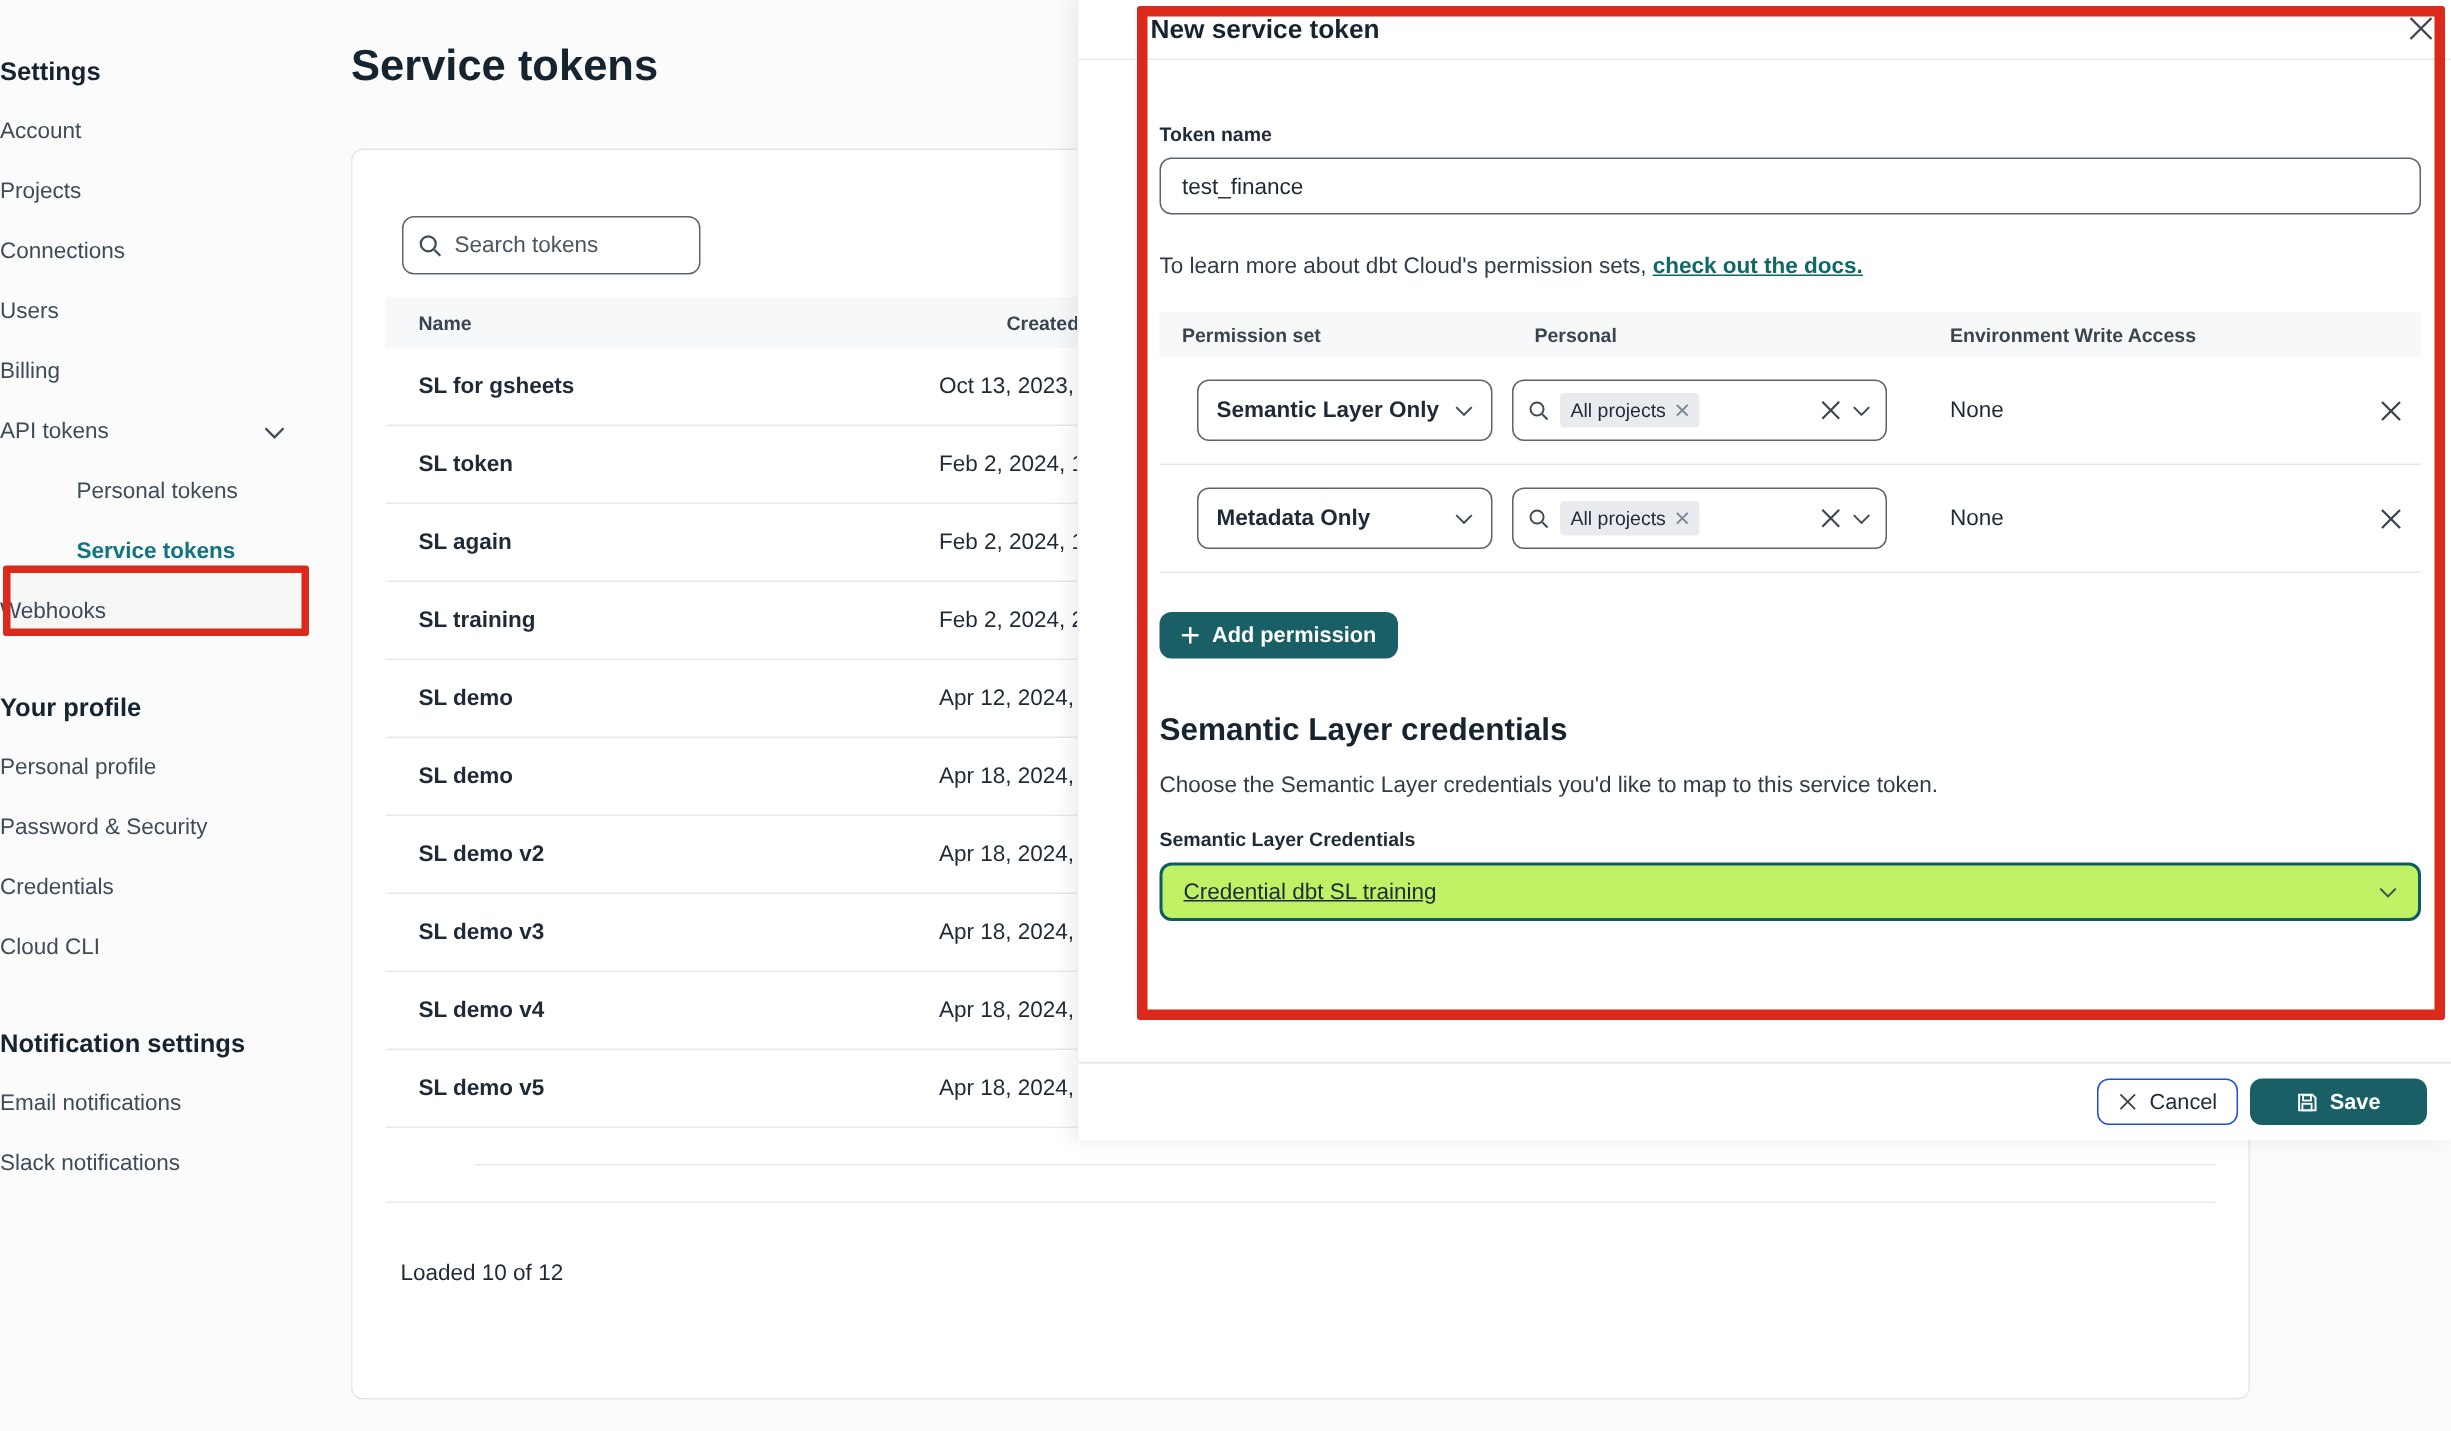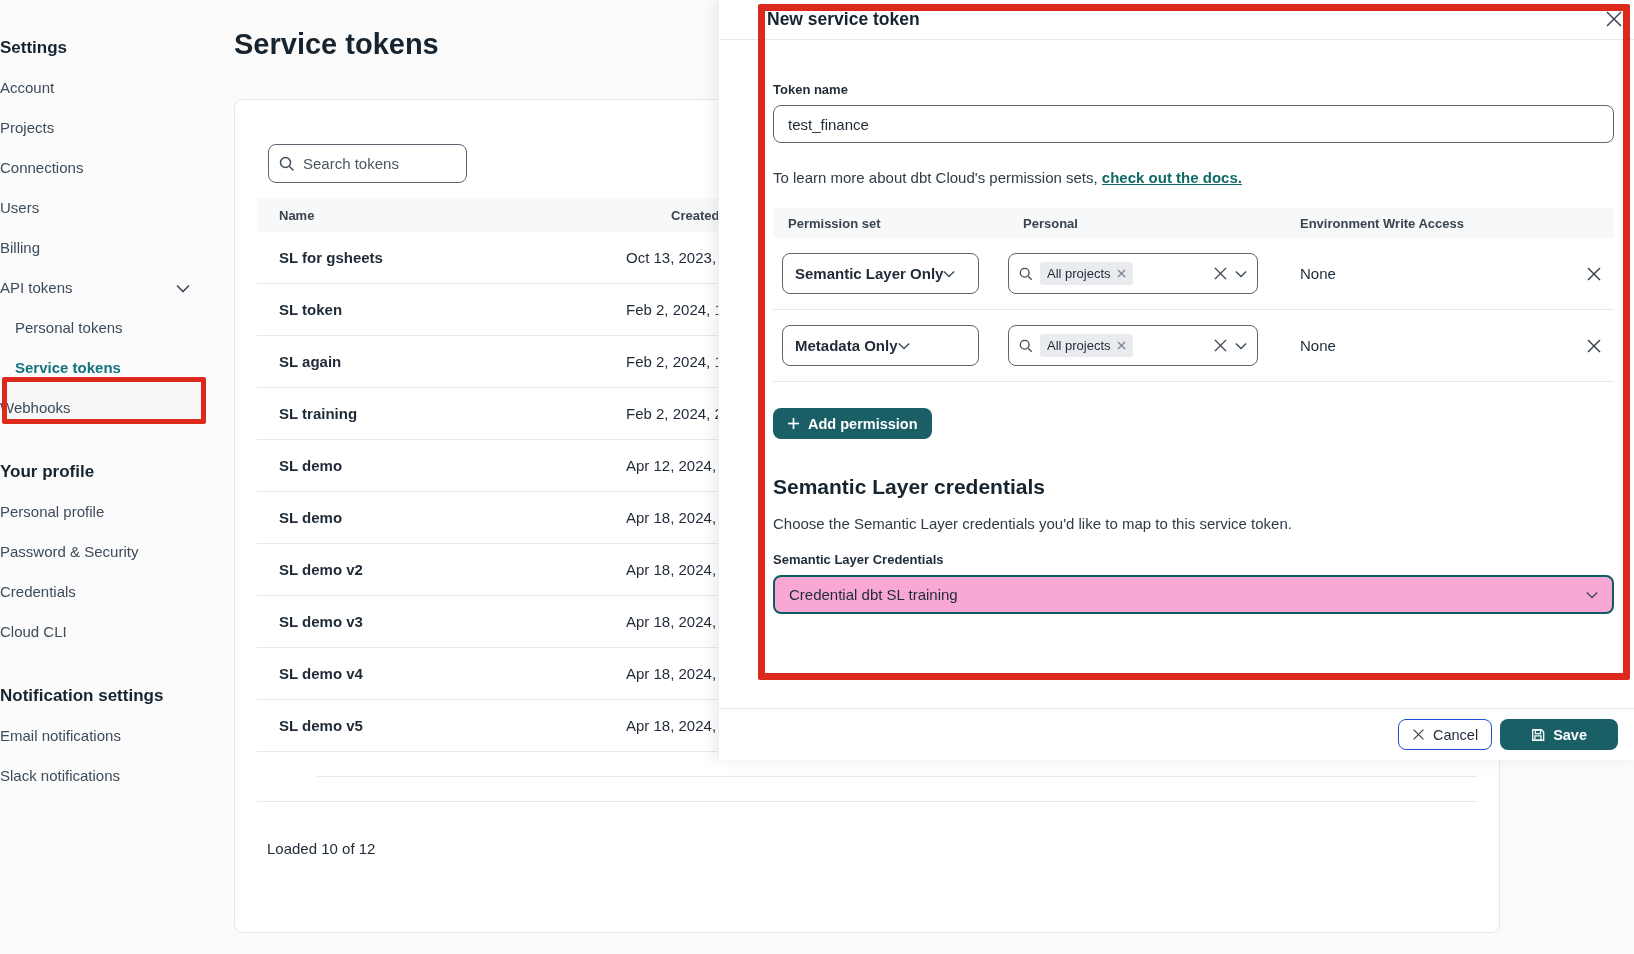--- a/index.html
+++ b/index.html
@@ -8,21 +8,21 @@
     font-family: "Liberation Sans", sans-serif;
     background: #FBFBFC;
     color: #1F2A37;
     position: relative;
     overflow: hidden;
   }
   
   .sidebar { position: absolute; left: 0; top: 0; width: 222px; height: 954px; padding-top: 28px; }
   .side-heading { height: 40px; line-height: 40px; font-size: 17px; font-weight: 700; color: #16242F; }
   .side-item { height: 40px; line-height: 40px; font-size: 15px; color: #3E4C59; cursor: pointer; white-space: nowrap; }
-  .side-item.sub { padding-left: 15px; }
+  .side-item.sub { padding-left: 15px; margin-left: 36px; }
   .side-item.active { color: #11747E; font-weight: 700; }
   .side-item.expand { display: flex; align-items: center; justify-content: space-between; padding-right: 32px; }
   .gap-above { margin-top: 24px; }
   .chev { stroke: #3E4C59; stroke-width: 1.6; fill: none; }
   
   .red-box { position: absolute; border: 5px solid #DB2A1B; border-radius: 2px; pointer-events: none; z-index: 40; }
   .red-box.nav { left: 2px; top: 377px; width: 204px; height: 47px; background: rgba(0,0,0,0.02); }
   .red-box.drawer-ann { left: 758px; top: 4px; width: 872px; height: 676px; border-width: 7px; }
   
   .main-title { position: absolute; left: 234px; top: 28px; font-size: 29px; font-weight: 700; color: #16242F; }
@@ -59,37 +59,37 @@
   .text-input { margin-top: 8px; width: 100%; height: 38px; border: 1px solid #5B6470; border-radius: 8px;
     padding: 0 14px; font-size: 15px; font-family: "Liberation Sans", sans-serif; color: #1F2A37; outline: none; }
   .docs-line { margin-top: 26px; font-size: 15px; color: #2F3B47; }
   .docs-line a { color: #0E6A66; font-weight: 600; text-decoration: underline; cursor: pointer; }
   .perm-table { margin-top: 22px; }
   .perm-head { display: grid; grid-template-columns: 235px 277px 1fr 40px; height: 30px; align-items: center;
     background: #F7F8F9; font-size: 13px; font-weight: 700; color: #39444F; }
   .perm-head > div { padding-left: 15px; }
   .perm-row { display: grid; grid-template-columns: 235px 277px 1fr 40px; align-items: center;
     padding: 15px 0; border-bottom: 1px solid #E6E9EC; }
-  .select-box { margin-left: 9px; width: 197px; height: 41px; border: 1px solid #5B6470; border-radius: 8px;
-    display: flex; align-items: center; padding: 0 12px; cursor: pointer; background: #fff; }
+  .select-box { margin-left: 25px; width: 197px; height: 41px; border: 1px solid #5B6470; border-radius: 8px;
+    display: flex; align-items: center; justify-content: space-between; padding: 0 12px; cursor: pointer; background: #fff; }
   .select-box .sel-text { font-size: 15px; font-weight: 700; color: #1F2A37; }
   .multi-select { width: 250px; height: 41px; border: 1px solid #5B6470; border-radius: 8px;
     display: flex; align-items: center; padding: 0 10px; gap: 7px; cursor: pointer; background: #fff; }
   .chip { background: #E9EBEE; border-radius: 3px; padding: 4px 7px; font-size: 13px; color: #1F2A37;
     display: flex; align-items: center; gap: 6px; }
   .ms-spacer { flex: 1; }
   .none-text { font-size: 15px; padding-left: 15px; }
   .row-x { display: flex; align-items: center; justify-content: center; cursor: pointer; }
   .btn-teal { margin-top: 26px; display: inline-flex; align-items: center; gap: 8px; background: #1A5F66;
     color: #fff; border: none; border-radius: 8px; height: 31px; padding: 0 14px; font-size: 14.5px;
     font-weight: 700; font-family: "Liberation Sans", sans-serif; cursor: pointer; }
   .section-heading { margin-top: 36px; font-size: 21px; font-weight: 700; color: #16242F; }
   .section-desc { margin-top: 16px; font-size: 15px; color: #2F3B47; }
   .cred-select { margin-top: 8px; width: 100%; height: 39px; border: 2px solid #0F5B63; border-radius: 8px;
-    display: flex; align-items: center; justify-content: space-between; padding: 0 14px; cursor: pointer; background: #f9a8d4; }
+    display: flex; align-items: center; justify-content: space-between; padding: 0 14px; cursor: pointer; background: #bef264; text-decoration: underline; }
   .cred-select .sel-text { font-size: 15px; color: #1F2A37; }
   .drawer-footer { position: absolute; left: 0; bottom: 0; width: 100%; height: 52px; background: #fff;
     border-top: 1px solid #E3E6E9; display: flex; align-items: center; justify-content: flex-end;
     gap: 8px; padding-right: 16px; }
   .btn-cancel { display: inline-flex; align-items: center; gap: 8px; background: #fff; color: #1F2A37;
     border: 1px solid #1d4ed8; border-radius: 8px; height: 31px; padding: 0 13px; font-size: 14.5px;
     font-family: "Liberation Sans", sans-serif; cursor: pointer; }
   .btn-save { display: inline-flex; align-items: center; gap: 8px; background: #1A5F66; color: #fff;
     border: none; border-radius: 8px; height: 31px; padding: 0 31px; font-size: 14.5px; font-weight: 700;
     font-family: "Liberation Sans", sans-serif; cursor: pointer; }

